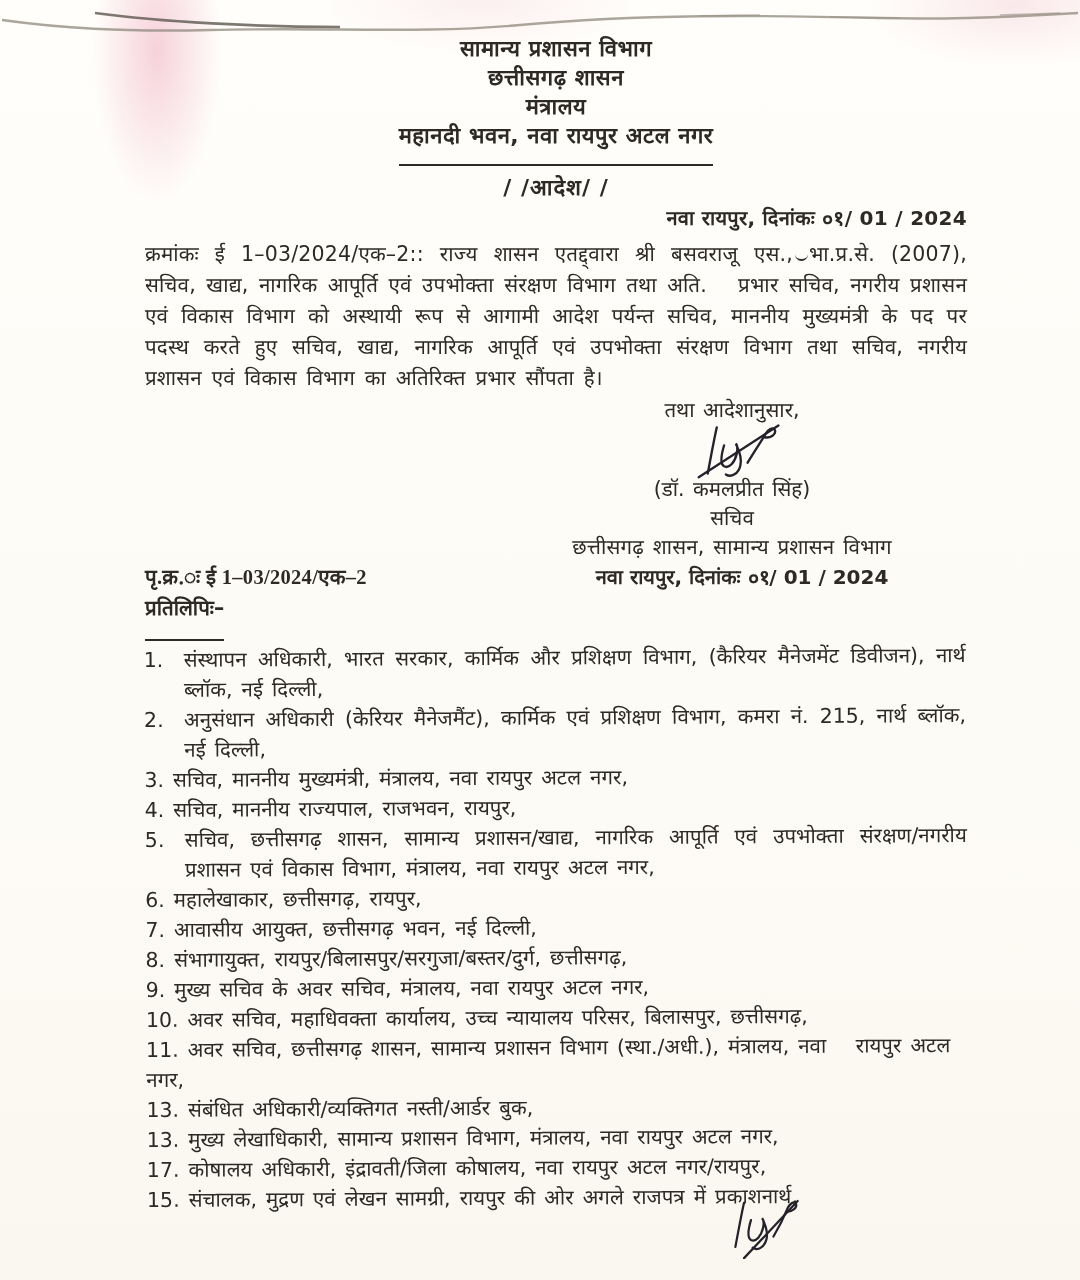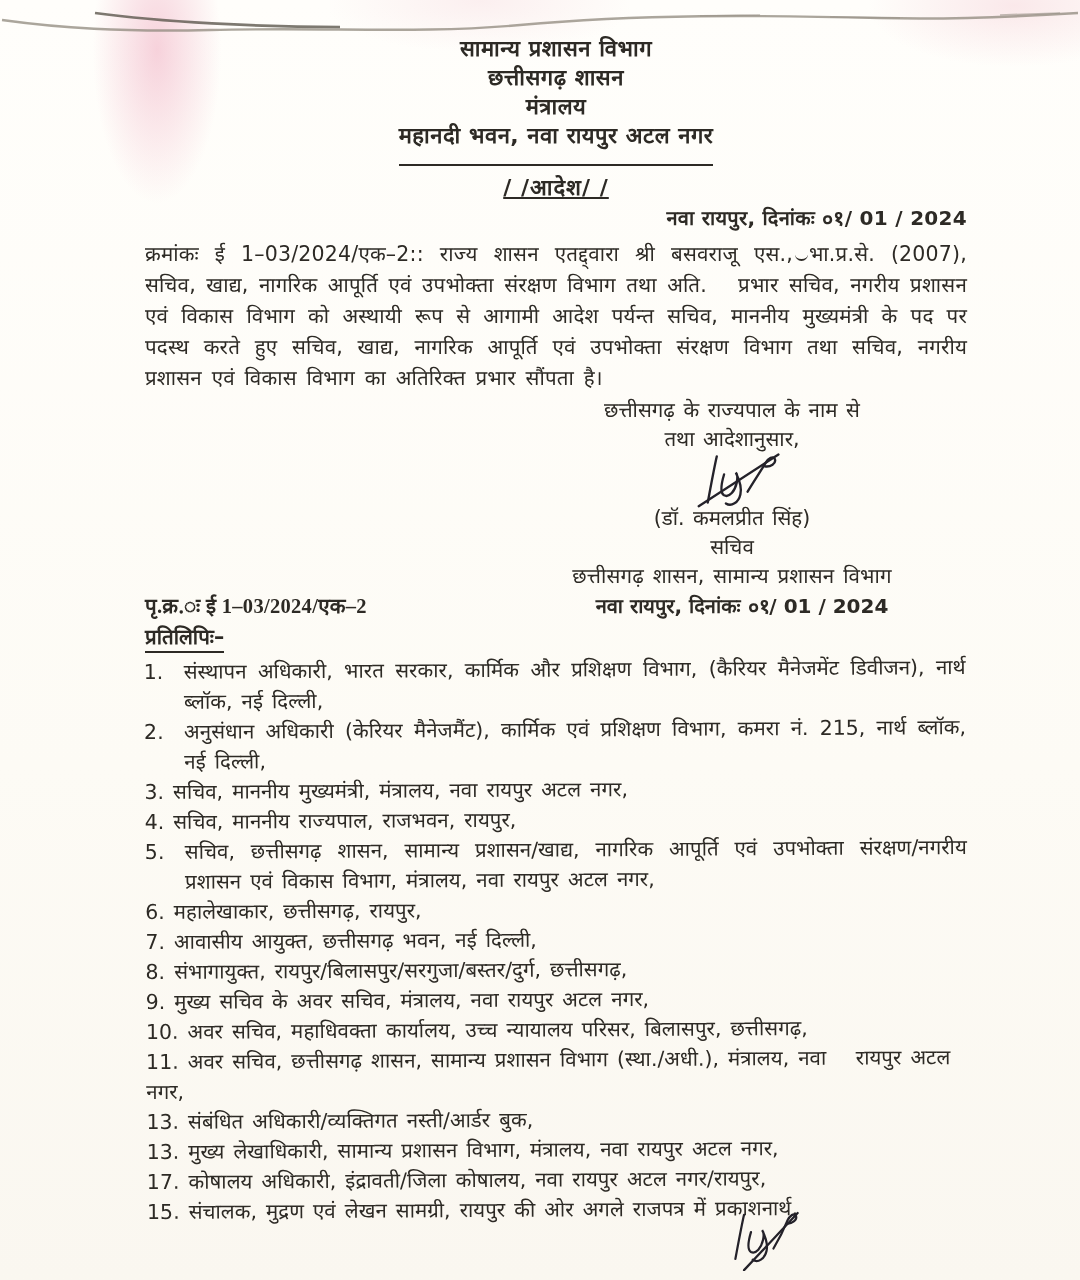--- a/index.html
+++ b/index.html
@@ -19,21 +19,21 @@
   .tint-b{position:absolute;right:-30px;top:-34px;width:240px;height:100px;
     background:radial-gradient(ellipse at 60% 40%,rgba(240,186,198,.32),rgba(240,186,198,0) 72%);}
   .tint-c{position:absolute;left:330px;top:-20px;width:300px;height:70px;
     background:radial-gradient(ellipse at 50% 30%,rgba(238,186,198,.22),rgba(238,186,198,0) 75%);}
 
   .content{position:absolute;left:145px;top:34px;width:822px;}
 
   
   .doc-header{text-align:center;font-weight:bold;font-size:22px;line-height:29px;letter-spacing:.5px;}
   .doc-header .addr{display:inline-block;border-bottom:2px solid #2d2a25;padding-bottom:14px;}
-  .order-heading{text-align:center;font-weight:bold;font-size:22px;margin-top:5px;letter-spacing:1px;text-decoration:underline;}
+  .order-heading{text-align:center;font-weight:bold;font-size:22px;margin-top:5px;letter-spacing:1px;}
 
   .date-line{text-align:right;font-size:20px;font-weight:bold;margin-top:2px;letter-spacing:.3px;}
   .hand{display:inline-block;transform:rotate(-5deg) translateY(1px);font-weight:bold;font-size:21px;}
 
   .body-para{
     margin-top:8px;font-size:20.5px;line-height:31px;text-align:justify;
     word-spacing:3px;letter-spacing:.2px;
   }
   .caret-mark{display:inline-block;width:13px;height:7px;border-bottom:2px solid #2d2a25;
     border-radius:0 0 9px 9px;margin:0 1px 0 2px;vertical-align:baseline;}
@@ -42,21 +42,21 @@
     font-size:20.5px;line-height:29px;margin-top:2px;word-spacing:2px;}
   .sig-wrap{height:50px;position:relative;}
   .sig-wrap svg{position:absolute;left:50%;top:-4px;transform:translateX(-42%);}
   .signoff .dept-line{letter-spacing:.2px;}
 
   .ref-row{display:flex;justify-content:space-between;align-items:baseline;margin-top:0px;}
   .ref-num{font-size:20.5px;font-weight:bold;letter-spacing:.3px;font-family:Liberation Serif, serif;}
   .ref-row .so-date{width:450px;text-align:center;font-size:20px;font-weight:bold;}
 
   .copy-label{margin-top:3px;font-size:20.5px;font-weight:bold;}
-  .copy-label span{display:inline-block;border-bottom:2px solid #2d2a25;padding-bottom:1px;}
+  .copy-label span{display:inline-block;border-bottom:2px solid #2d2a25;padding-bottom:18px;}
 
   .copy-section{margin-top:4px;transform:rotate(-0.35deg);transform-origin:0 40%;}
   .copy-item{font-size:20.5px;line-height:30px;word-spacing:2.5px;}
   .copy-item.hang{display:flex;}
   .copy-item.hang .copy-num{flex:none;width:40px;}
   .copy-item.hang .copy-text{flex:1;}
   .copy-item:not(.hang) .copy-num{margin-right:9px;}
   .copy-item .copy-text.just{text-align:justify;}
   .closing-line{font-size:20.5px;line-height:30px;word-spacing:2.5px;}
 
@@ -92,21 +92,20 @@
     <div class="date-line">
       <span>नवा रायपुर, दिनांकः</span>
       <span class="hand">०१</span><span>/ 01 / 2024</span>
     </div>
 
     <div class="body-para">
       <span>क्रमांकः ई 1–03/2024/एक–2:: राज्य शासन एतद्द्वारा श्री बसवराजू एस.,</span><span class="caret-mark"></span><span>भा.प्र.से. (2007), सचिव, खाद्य,  नागरिक आपूर्ति एवं उपभोक्ता संरक्षण विभाग तथा अति.  प्रभार सचिव, नगरीय प्रशासन एवं विकास विभाग को अस्थायी रूप से आगामी आदेश पर्यन्त सचिव, माननीय मुख्यमंत्री के पद पर पदस्थ करते हुए सचिव, खाद्य, नागरिक आपूर्ति एवं उपभोक्ता संरक्षण विभाग तथा सचिव, नगरीय प्रशासन एवं विकास विभाग का अतिरिक्त प्रभार सौंपता है।</span>
     </div>
 
     <div class="signoff">
-      <div>छत्तीसगढ़ के राज्यपाल के नाम से</div>
       <div>तथा आदेशानुसार,</div>
       <div class="sig-wrap">
         <svg width="150" height="58" viewBox="0 0 160 64" aria-hidden="true">
           <g fill="none" stroke="#24222a" stroke-width="2.6" stroke-linecap="round">
             <path d="M40,58 C43,42 47,20 50,7"></path>
             <path d="M58,27 C55,37 53,47 58,50 C64,53 70,45 72,36 C73,31 73,27 71,25 C74,31 78,40 76,49 C74,58 66,63 60,59"></path>
             <path d="M84,46 C90,36 98,24 104,14 C107,9 112,6 114,10 C116,15 109,19 103,18"></path>
             <path d="M30,62 L118,5"></path>
           </g>
         </svg>

